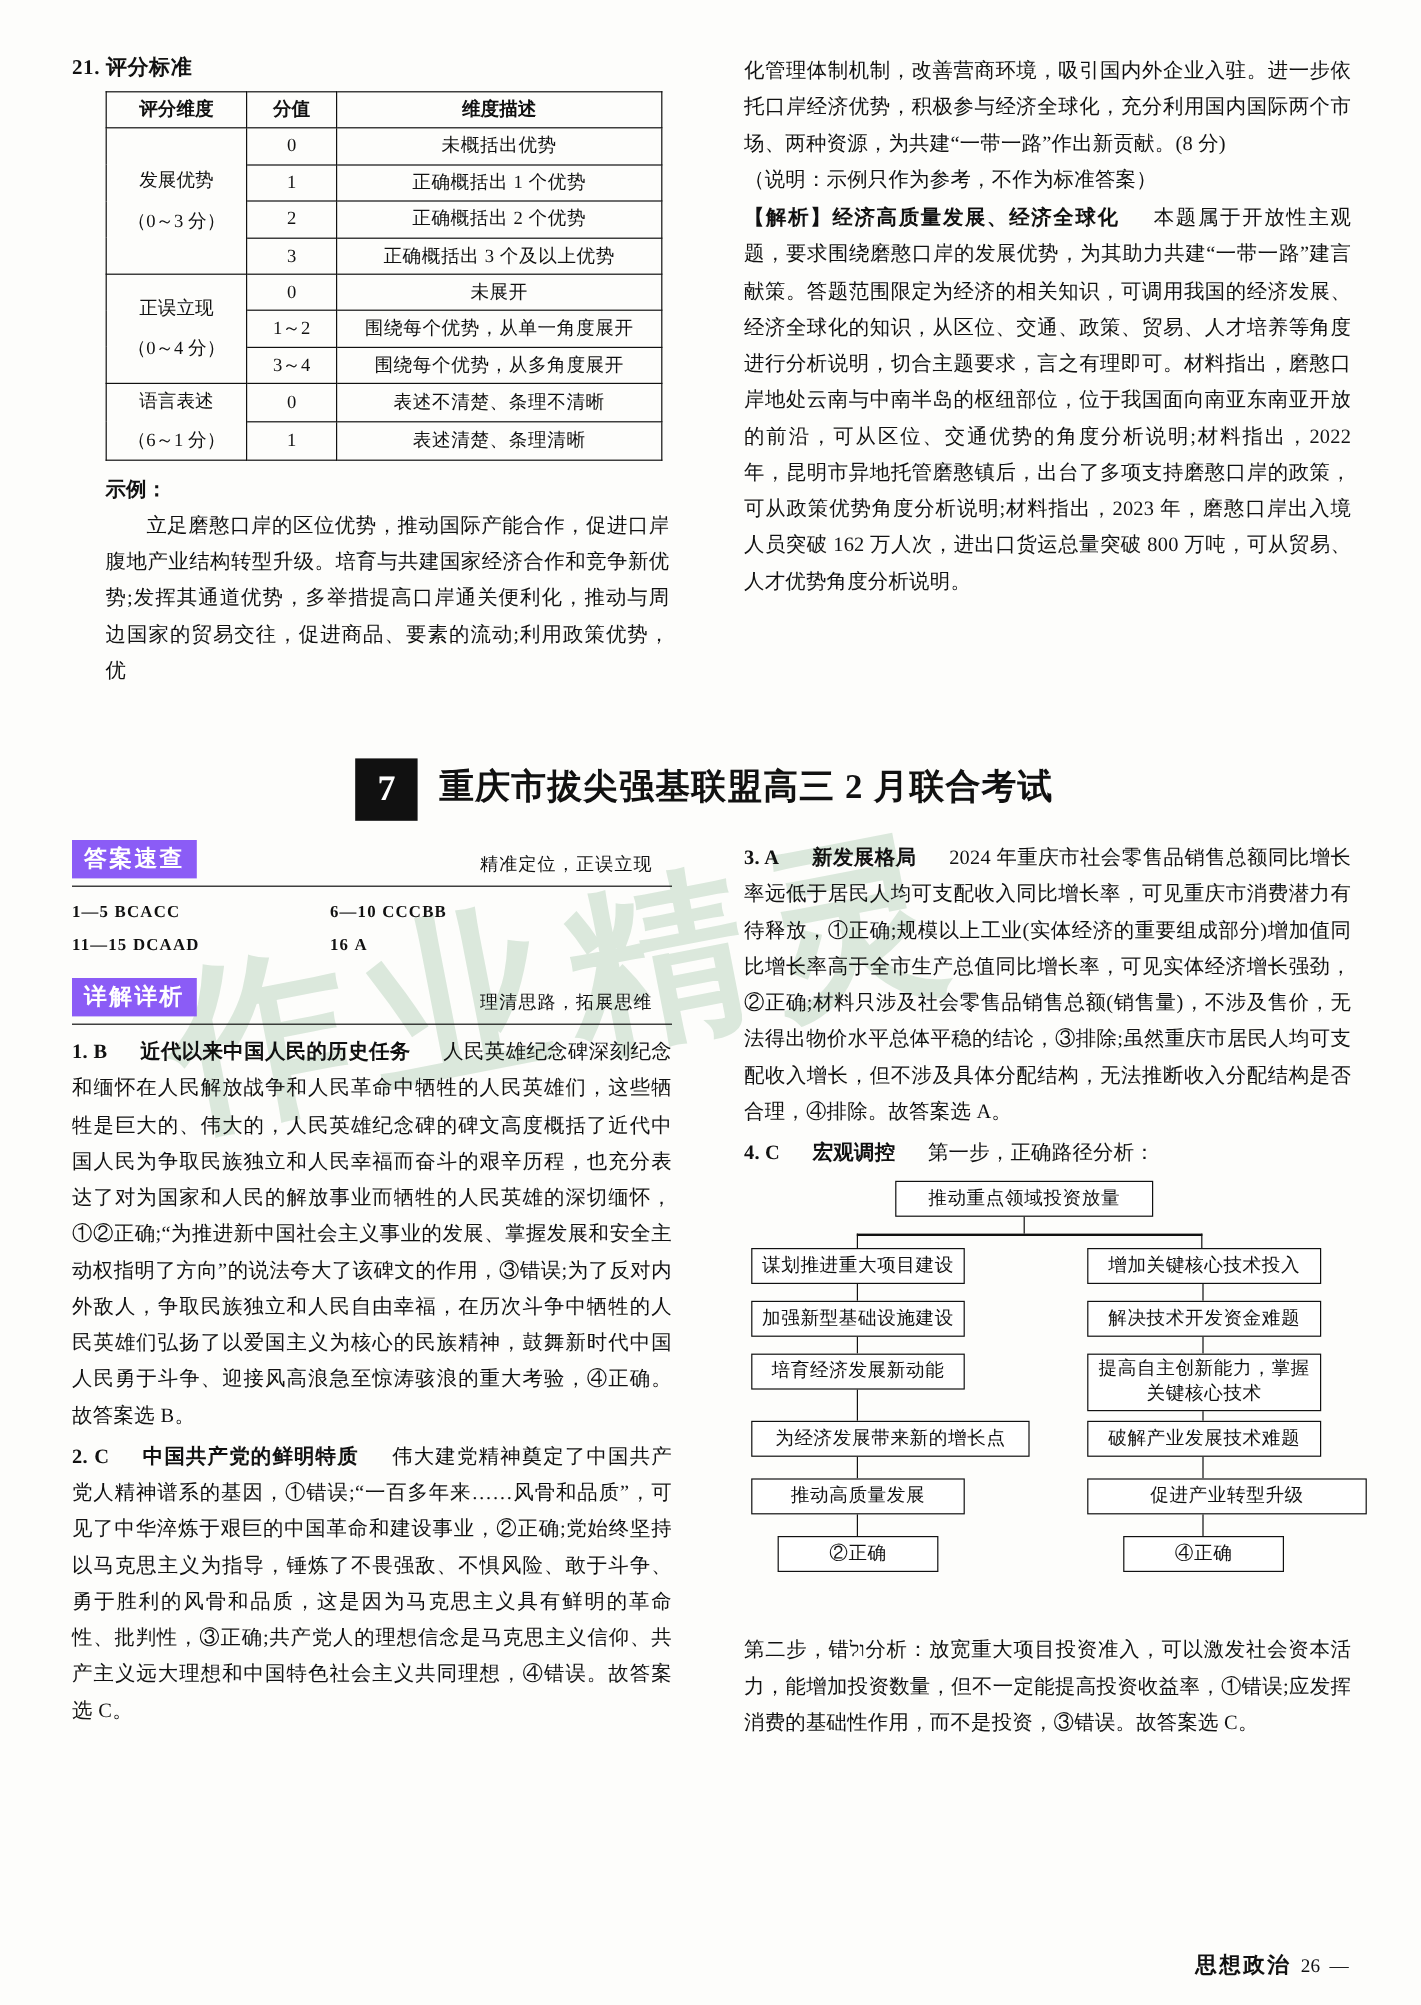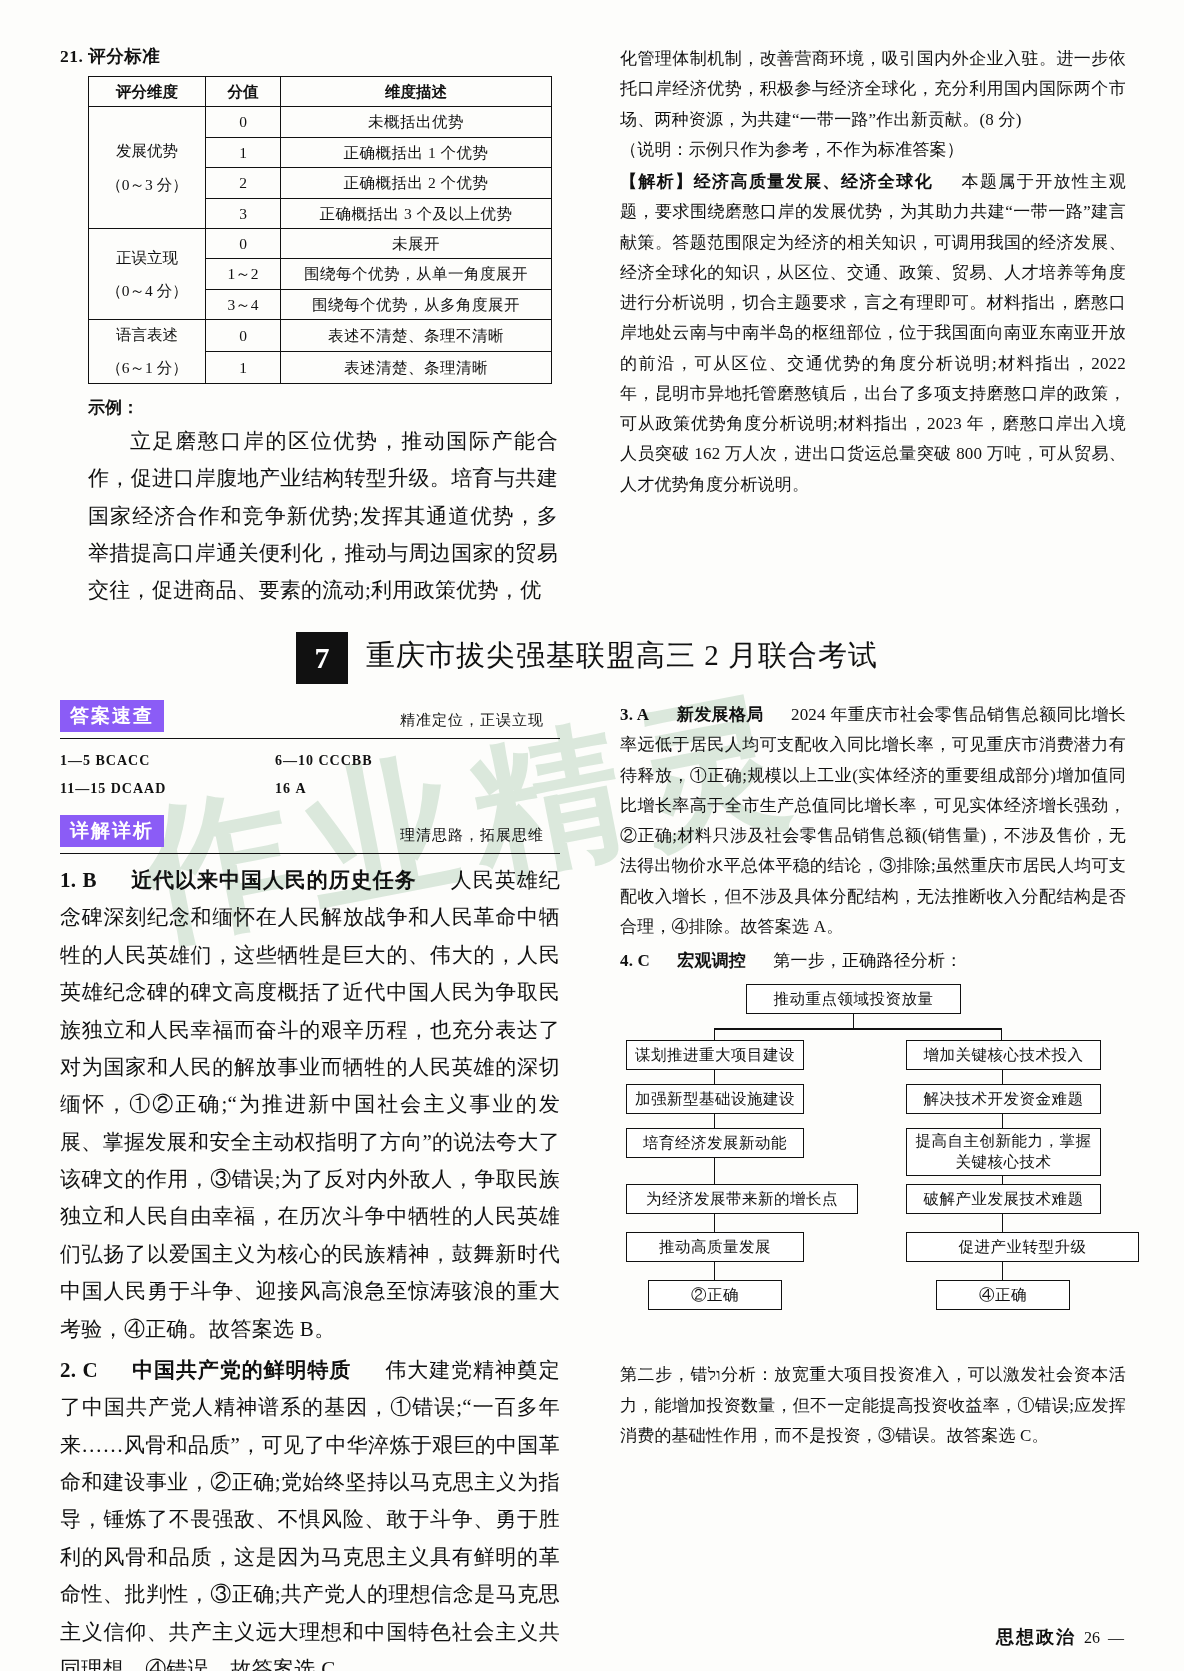--- a/index.html
+++ b/index.html
@@ -17,36 +17,36 @@
 
   .qtitle{font-size:17.5px;font-weight:bold;letter-spacing:.5px;margin-bottom:8px;}
 
   table.rubric{border-collapse:collapse;width:464px;margin-left:28px;font-size:15.5px;}
   table.rubric td{border:1px solid #111;text-align:center;padding:5px 2px;line-height:1.25;}
   table.rubric td.head{font-weight:bold;}
   table.rubric td.dim{white-space:nowrap;}
   table.rubric td.desc{text-align:center;letter-spacing:.5px;}
 
   .sample-label{margin-top:12px;margin-left:28px;font-size:17px;font-weight:bold;}
-  .para{font-size:21px;line-height:1.78;text-align:justify;letter-spacing:.3px;}
+  .para{font-size:17px;line-height:1.78;text-align:justify;letter-spacing:.3px;}
   .para.indent{text-indent:2em;}
 
   .rpara{font-size:17px;line-height:1.78;text-align:justify;letter-spacing:.2px;}
   .bold{font-weight:bold;}
   .sign{text-align:right;font-size:16.5px;margin-top:6px;}
 
   
   .banner{position:absolute;left:296px;top:636px;width:760px;height:44px;}
   .banner .num{
     position:absolute;left:0;top:-4px;width:52px;height:52px;background:#111;color:#fff;
     font-size:30px;font-weight:bold;display:flex;align-items:center;justify-content:center;
     font-family:"Liberation Serif", serif;
   }
   .banner .btitle{
-    position:absolute;left:70px;top:0;font-size:29px;font-weight:normal;letter-spacing:1px;white-space:nowrap;text-align:right;
+    position:absolute;left:70px;top:0;font-size:29px;font-weight:bold;letter-spacing:1px;white-space:nowrap;text-align:right;
   }
 
   
   .low-left{position:absolute;left:60px;top:700px;width:500px;}
   .low-right{position:absolute;left:620px;top:700px;width:506px;}
 
   .secthead{position:relative;height:34px;margin-bottom:4px;}
   .secthead .label{
     display:inline-block;background:#8b5cf6;color:#fff;font-size:19px;font-weight:bold;
     padding:3px 10px;letter-spacing:2px;

